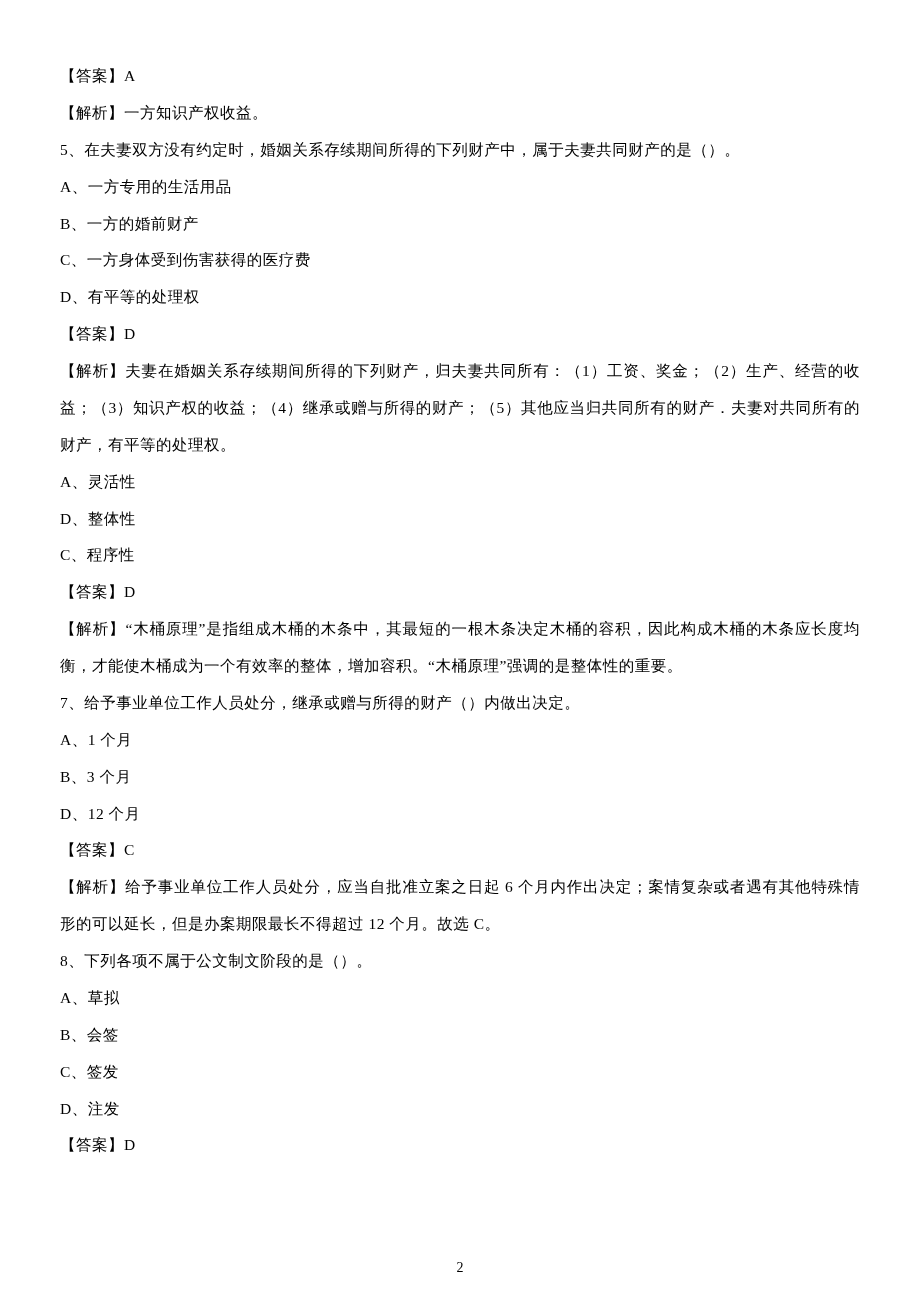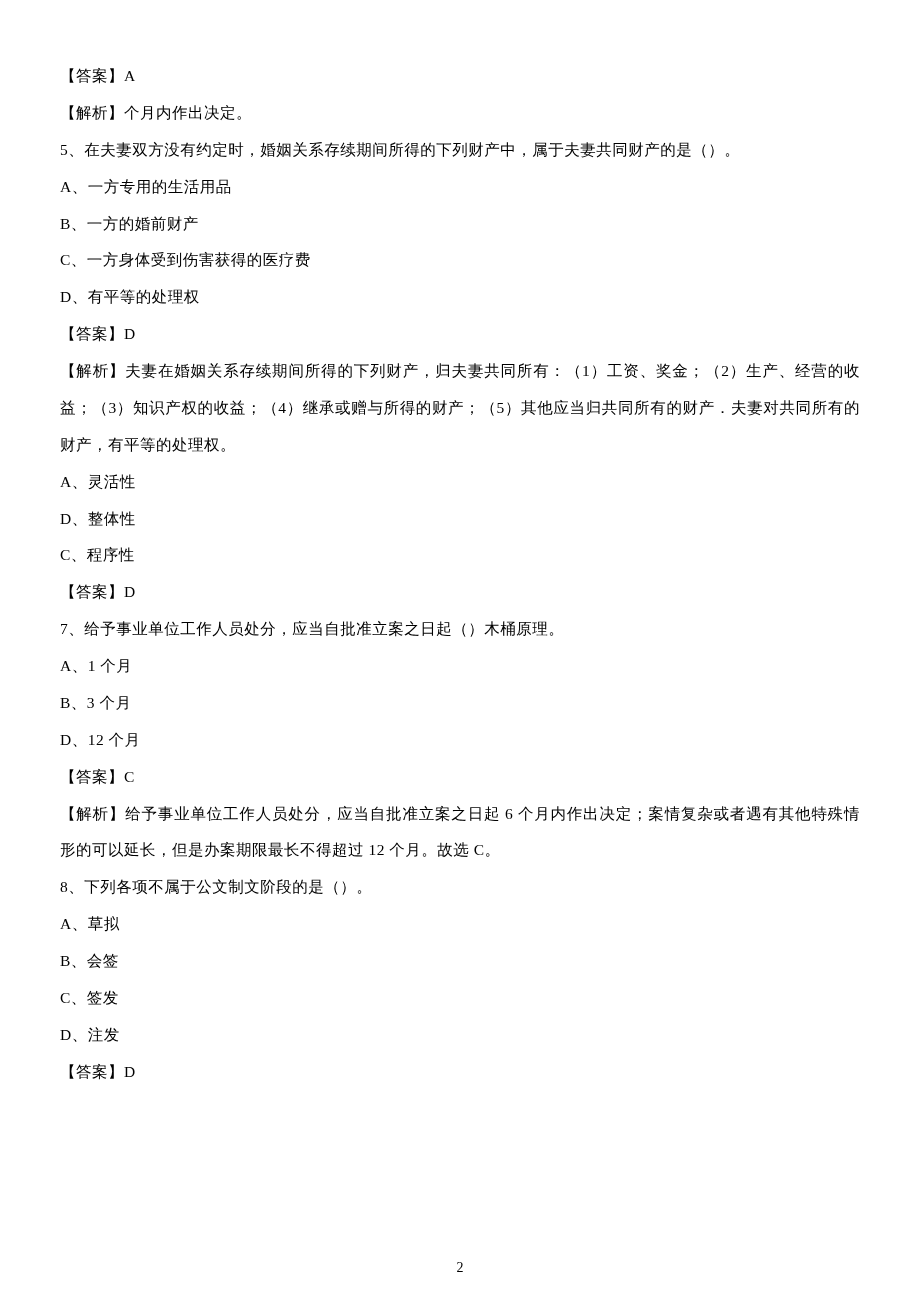--- a/index.html
+++ b/index.html
@@ -32,36 +32,37 @@
     font-size: 14px;
     font-family: "SimSun", "宋体", serif;
   }
 </style>
 </head>
 <body>
 
 <div class="page">
 
   <div class="line">【答案】A</div>
-  <div class="line">【解析】个月内作出决定。</div>
+  <div class="line">【解析】一方知识产权收益。</div>
 
   <div class="line"><span>5、</span><span>在夫妻双方没有约定时，婚姻关系存续期间所得的下列财产中，属于夫妻共同财产的是（）。</span></div>
   <div class="line">A、一方专用的生活用品</div>
   <div class="line">B、一方的婚前财产</div>
   <div class="line">C、一方身体受到伤害获得的医疗费</div>
   <div class="line">D、有平等的处理权</div>
   <div class="line">【答案】D</div>
   <div class="line">【解析】夫妻在婚姻关系存续期间所得的下列财产，归夫妻共同所有：（1）工资、奖金；（2）生产、经营的收益；（3）知识产权的收益；（4）继承或赠与所得的财产；（5）其他应当归共同所有的财产．夫妻对共同所有的财产，有平等的处理权。</div>
 
   <div class="line">A、灵活性</div>
   <div class="line">D、整体性</div>
   <div class="line">C、程序性</div>
   <div class="line">【答案】D</div>
+  <div class="line">【解析】“木桶原理”是指组成木桶的木条中，其最短的一根木条决定木桶的容积，因此构成木桶的木条应长度均衡，才能使木桶成为一个有效率的整体，增加容积。“木桶原理”强调的是整体性的重要。</div>
 
-  <div class="line"><span>7、</span><span>给予事业单位工作人员处分，应当自批准立案之日起（）木桶原理。</span></div>
+  <div class="line"><span>7、</span><span>给予事业单位工作人员处分，继承或赠与所得的财产（）内做出决定。</span></div>
   <div class="line">A、1 个月</div>
   <div class="line">B、3 个月</div>
   <div class="line">D、12 个月</div>
   <div class="line">【答案】C</div>
   <div class="line">【解析】给予事业单位工作人员处分，应当自批准立案之日起 6 个月内作出决定；案情复杂或者遇有其他特殊情形的可以延长，但是办案期限最长不得超过 12 个月。故选 C。</div>
 
   <div class="line"><span>8、</span><span>下列各项不属于公文制文阶段的是（）。</span></div>
   <div class="line">A、草拟</div>
   <div class="line">B、会签</div>
   <div class="line">C、签发</div>

